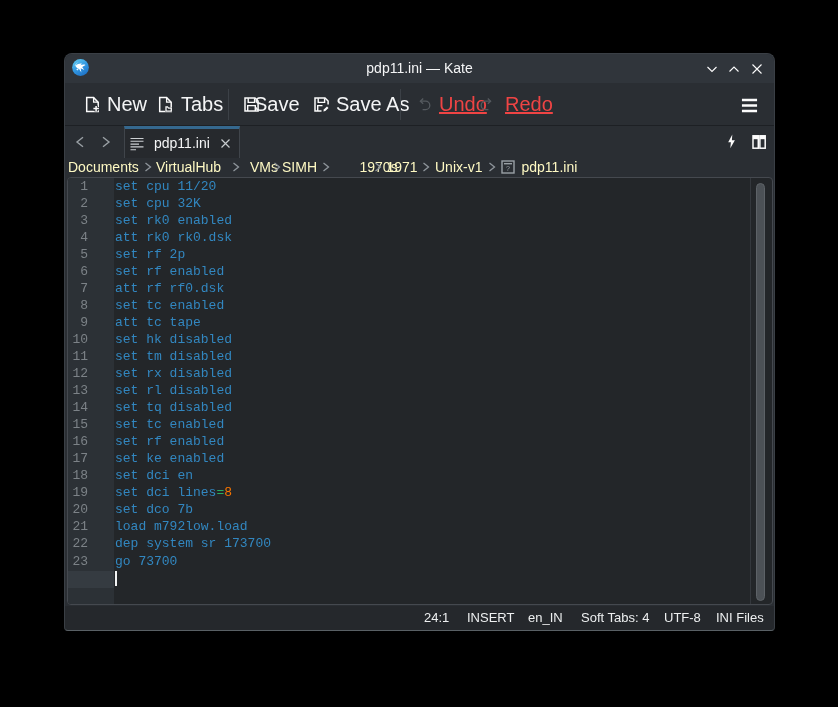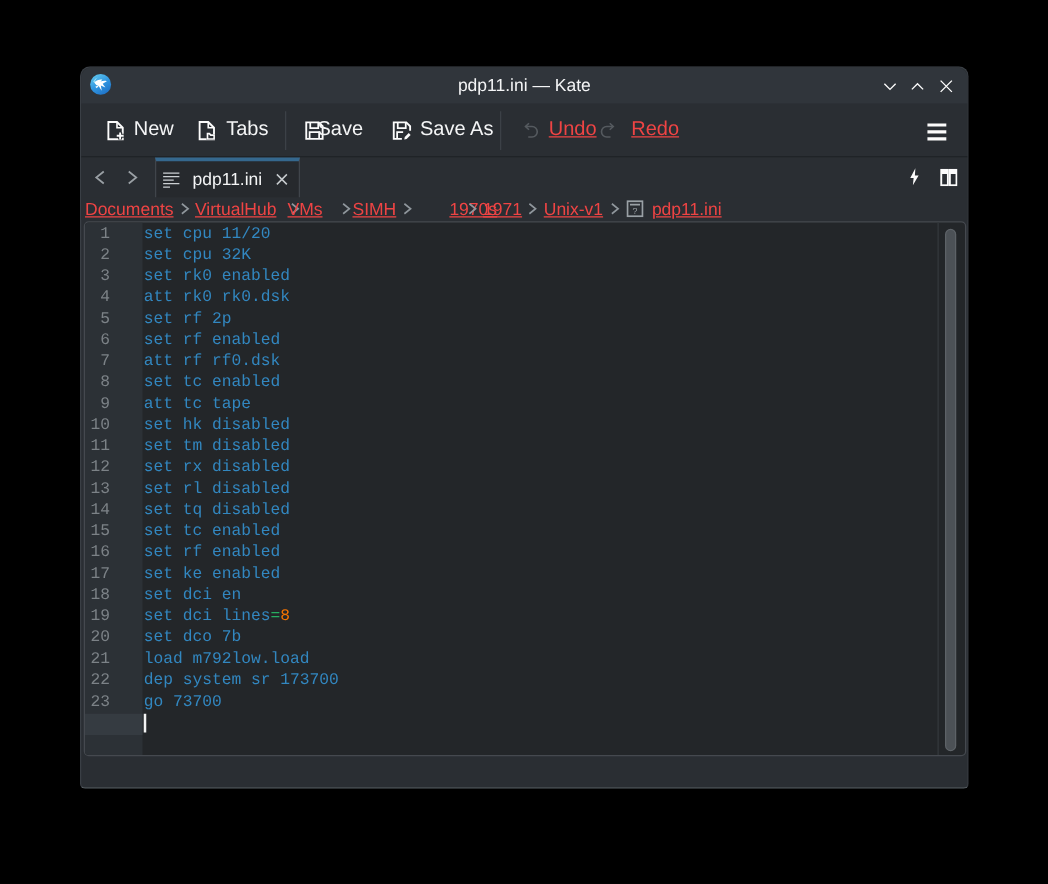--- a/index.html
+++ b/index.html
@@ -14,34 +14,34 @@
     position:absolute; left:0; top:0; width:100%; height:29px;
     background:#30353b; border-radius:8px 8px 0 0;
   }
   .kicon { position:absolute; left:6px; top:4px; width:19px; height:19px; }
   .title {
     position:absolute; left:0; top:0; width:100%; height:29px;
     text-align:center; line-height:29px; color:#f4f5f6; font-size:14px;
   }
   .wbtn { position:absolute; top:7px; width:16px; height:16px; }
   .toolbar { position:absolute; left:0; top:29px; width:100%; height:42px; background:#2a2e33; }
-  .tbtxt { position:absolute; top:0; height:42px; line-height:42px; color:#f4f5f6; font-size:16px; }
+  .tbtxt { position:absolute; top:0; height:42px; line-height:42px; color:#f4f5f6; font-size:20px; }
   .tbtxt.dis { color:#ef4444;text-decoration:underline; }
   .tbicon { position:absolute; top:13px; width:17px; height:17px; }
   .tbsep { position:absolute; top:6px; width:1px; height:31px; background:#3c4147; }
   .tbline { position:absolute; left:0; top:71px; width:100%; height:1px; background:#1d2024; }
   .tabbar { position:absolute; left:0; top:72px; width:100%; height:32px; background:#2a2e33; }
   .tab {
     position:absolute; left:59px; top:0; width:116px; height:32px;
     background:#26292d; border-left:1px solid #40454b; border-right:1px solid #40454b;
     border-top:3px solid #35688e;
   }
   .tabtxt { position:absolute; left:29px; top:0; height:29px; line-height:29px; color:#f4f5f6; font-size:14px; }
   .crumbbar { position:absolute; left:0; top:104px; width:100%; height:18px; background:#2a2e33; }
-  .citem { position:absolute; top:0; height:18px; line-height:18px; color:#ef4444; font-size:14px;text-decoration:underline; }
+  .citem { position:absolute; top:0; height:18px; line-height:18px; color:#fef9c3; font-size:14px; }
   .csep { position:absolute; top:2px; width:12px; height:14px; }
   .cfile { position:absolute; top:2px; width:14px; height:14px; }
   .frame {
     position:absolute; left:2px; top:123px; width:706px; height:428px;
     border:1px solid #45494f; border-radius:4px; background:#232629; overflow:hidden;
   }
   .gutter { position:absolute; left:0; top:0; width:46px; height:100%; background:#2c3136; }
   .lnums {
     position:absolute; left:0; top:-0.5px; width:20px; text-align:right;
     font-family:"Liberation Mono", monospace; font-size:13px; line-height:17.042px;
@@ -175,21 +175,21 @@
 
   <div class="crumbbar">
     <span class="citem" style="left:3px;">Documents</span>
     <svg class="csep" style="left:77px;" viewBox="0 0 12 14">
         <path d="M3.5 3 L8.5 7 L3.5 11" fill="none" stroke="#8f969c" stroke-width="1.3"></path>
       </svg>
     <span class="citem" style="left:91px;">VirtualHub</span>
     <svg class="csep" style="left:164.5px;" viewBox="0 0 12 14">
         <path d="M3.5 3 L8.5 7 L3.5 11" fill="none" stroke="#8f969c" stroke-width="1.3"></path>
       </svg>
-    <span class="citem" style="left:165px;text-align:right;">VMs</span>
+    <span class="citem" style="left:185px;text-align:right;">VMs</span>
     <svg class="csep" style="left:205.5px;" viewBox="0 0 12 14">
         <path d="M3.5 3 L8.5 7 L3.5 11" fill="none" stroke="#8f969c" stroke-width="1.3"></path>
       </svg>
     <span class="citem" style="left:217px;">SIMH</span>
     <svg class="csep" style="left:254.5px;" viewBox="0 0 12 14">
         <path d="M3.5 3 L8.5 7 L3.5 11" fill="none" stroke="#8f969c" stroke-width="1.3"></path>
       </svg>
     <span class="citem" style="left:267.5px;margin-left:27px;">1970s</span>
     <svg class="csep" style="left:307px;" viewBox="0 0 12 14">
         <path d="M3.5 3 L8.5 7 L3.5 11" fill="none" stroke="#8f969c" stroke-width="1.3"></path>
@@ -258,13 +258,21 @@
 set dci lines<span style="color:#27ae60">=</span><span style="color:#f67400">8</span>
 set dco 7b
 load m792low.load
 dep system sr 173700
 go 73700</div>
     <div class="cursor"></div>
     <div class="sbgroove"></div>
     <div class="slider"></div>
   </div>
 
+  <div class="statusbar">
+    <div class="st" style="left:359px;">24:1</div>
+    <div class="st" style="left:402px;">INSERT</div>
+    <div class="st" style="left:463px;">en_IN</div>
+    <div class="st" style="left:516px;">Soft Tabs: 4</div>
+    <div class="st" style="left:599px;">UTF-8</div>
+    <div class="st" style="left:651px;">INI Files</div>
+  </div>
 </div>
 
 </body></html>

